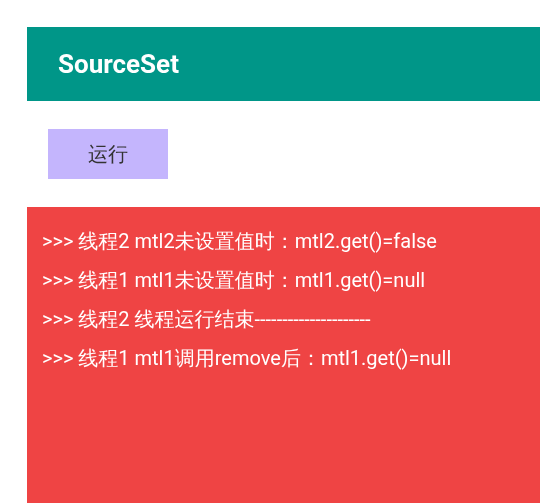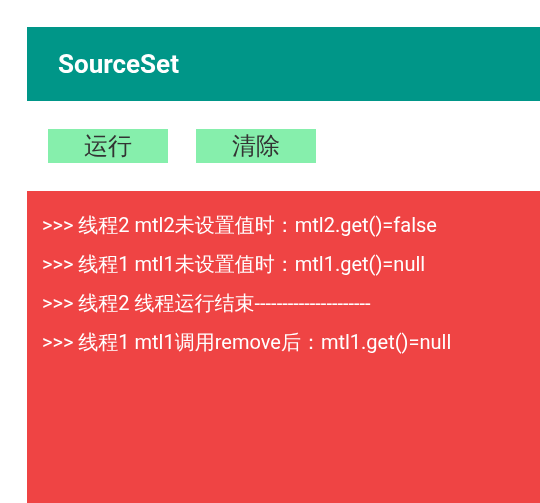--- a/index.html
+++ b/index.html
@@ -27,25 +27,25 @@
       font-weight: 700;
     }
     .button-bar {
       background: #fff;
       padding: 10px 12px;
       display: flex;
       gap: 10px;
     }
     .btn {
       width: 120px;
-      height: 34px;
-      background: #86efac;
+      height: 50px;
+      background: #c4b5fd;
       border: none;
       color: #333;
-      font-size: 24px;
+      font-size: 20px;
       cursor: pointer;
       display: flex;
       align-items: center;
       justify-content: center;
     }
     .console {
       background: #ef4444;
       color: #fff;
       padding: 10px 6px 4px 6px;
       height: calc(503px - 74px - 70px);
@@ -60,21 +60,20 @@
   </style>
 </head>
 <body>
 
 <div class="app-bar">
   <span class="app-title">SourceSet</span>
 </div>
 
 <div class="button-bar">
   <button class="btn">运行</button>
-  <button class="btn">清除</button>
 </div>
 
 <div class="console">
   <div class="console-line">&gt;&gt;&gt; 线程2 mtl2未设置值时：mtl2.get()=false</div>
   <div class="console-line">&gt;&gt;&gt; 线程1 mtl1未设置值时：mtl1.get()=null</div>
   <div class="console-line">&gt;&gt;&gt; 线程2 线程运行结束---------------------</div>
   <div class="console-line">&gt;&gt;&gt; 线程1 mtl1调用remove后：mtl1.get()=null</div>
 </div>
 
 </body></html>

